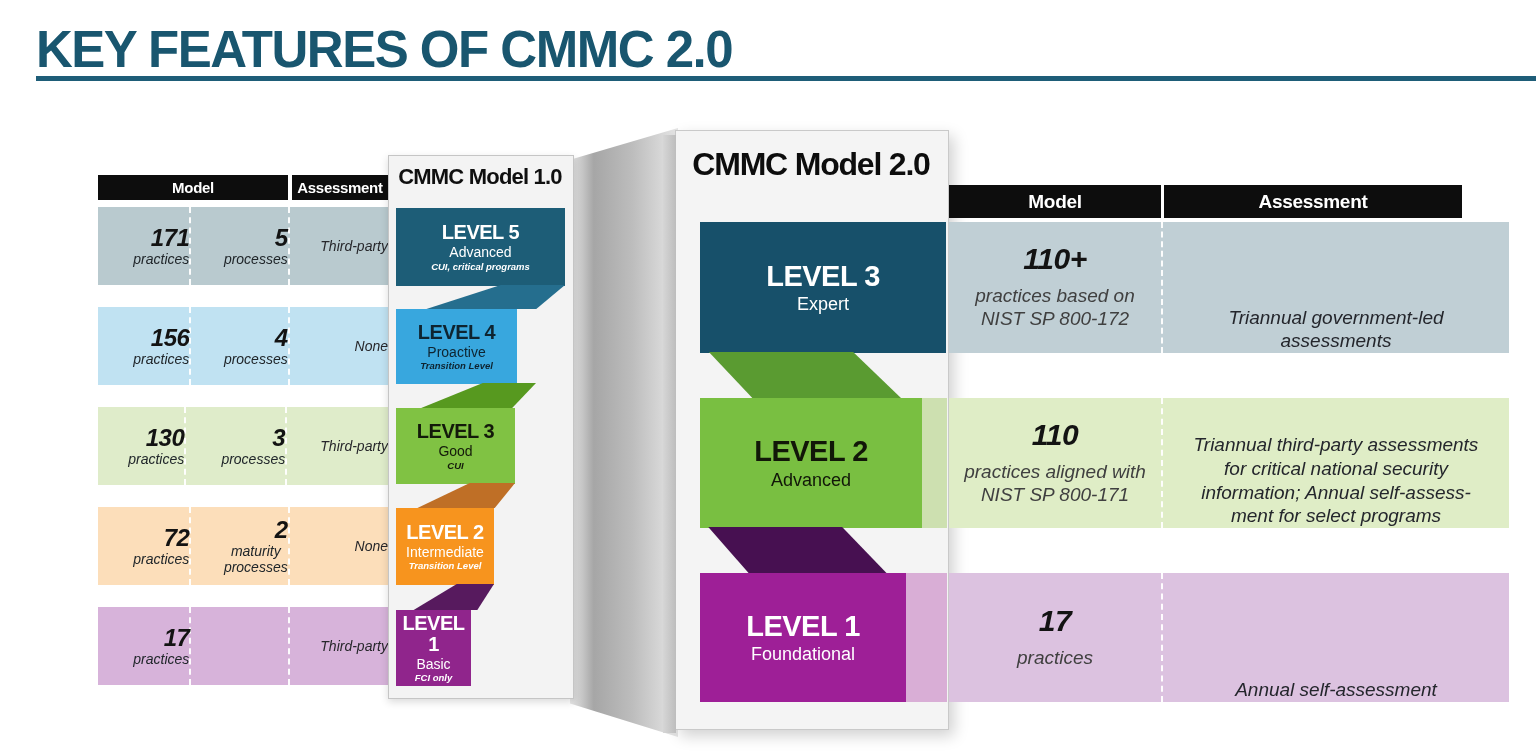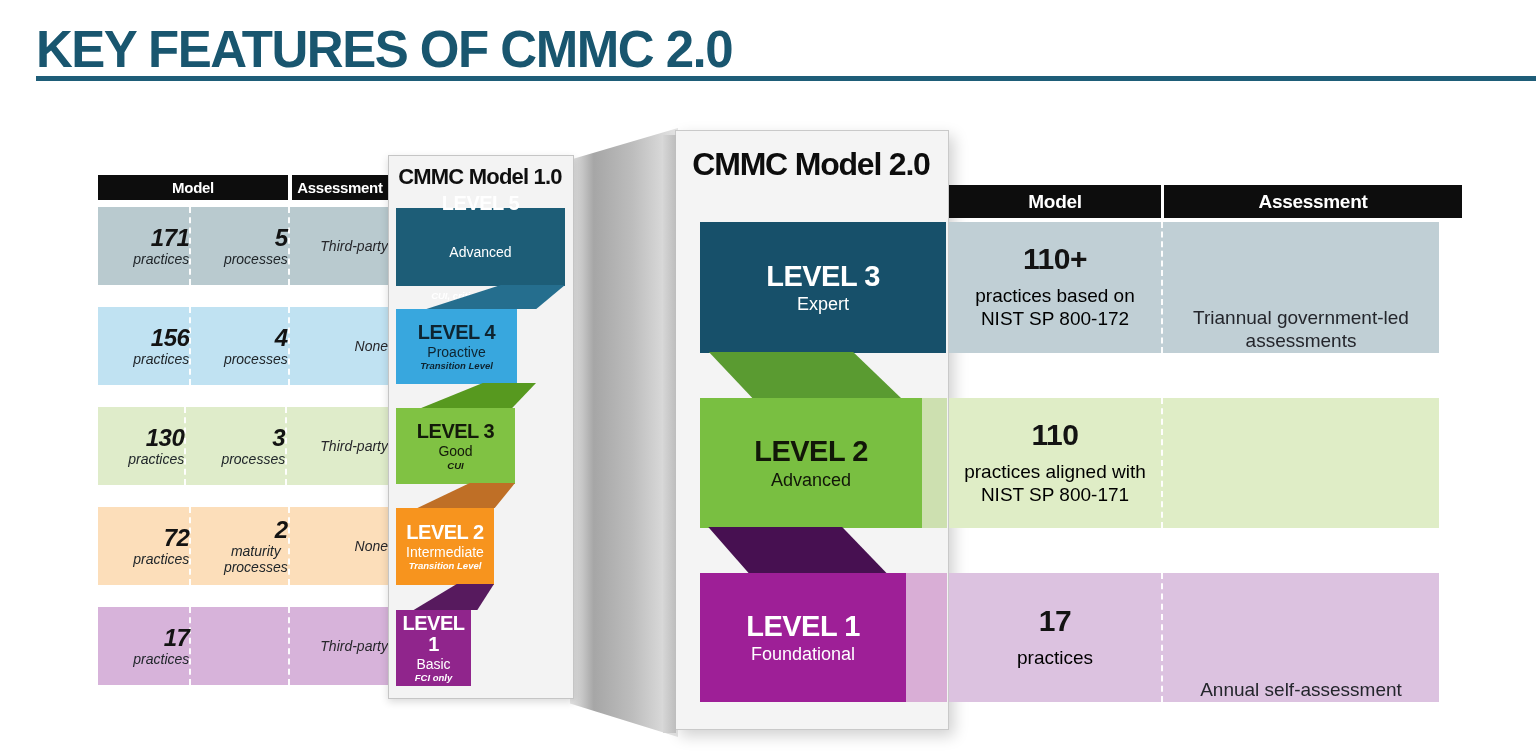--- a/index.html
+++ b/index.html
@@ -37,21 +37,21 @@
   .panel1{position:absolute;left:388px;top:155px;width:184px;height:542px;background:#f3f3f3;
           border:1px solid #c5c5c5;box-shadow:0 3px 8px rgba(0,0,0,.15);}
   .p1-title{position:absolute;left:388px;top:164px;width:184px;text-align:center;font-size:22px;
             font-weight:bold;letter-spacing:-0.8px;color:#0f0f0f;}
   .lvl{position:absolute;display:flex;flex-direction:column;align-items:center;justify-content:center;
        text-align:center;line-height:1.05;}
   .lvl .nm{font-weight:bold;letter-spacing:-0.5px;}
   .lvl .tr{margin-top:2px;}
   .lvl .nt{font-style:italic;font-weight:bold;margin-top:2px;}
   .m1 .nm{font-size:20px;} .m1 .tr{font-size:14px;} .m1 .nt{font-size:9.5px;}
-  .m1l5{left:396px;top:208px;width:169px;height:78px;background:#1d5d77;color:#fff;gap:29px;}
+  .m1l5{left:396px;top:208px;width:169px;height:78px;background:#1d5d77;color:#fff;}
   .m1l4{left:396px;top:309px;width:121px;height:75px;background:#38a7de;color:#0e2430;}
   .m1l3{left:396px;top:408px;width:119px;height:76px;background:#80c243;color:#131a0a;}
   .m1l2{left:396px;top:508px;width:98px;height:77px;background:#f7941e;color:#fff;}
   .m1l1{left:396px;top:610px;width:75px;height:76px;background:#90258c;color:#fff;}
   .rib{position:absolute;}
   .m1rib{clip-path:polygon(62% 0,100% 0,83% 100%,18% 100%);}
   .m1r1{left:396px;top:285px;width:169px;height:24px;background:#256e8e;}
   .m1r2{left:396px;top:383px;width:140px;height:25px;background:#57991f;}
   .m1r3{left:396px;top:483px;width:119px;height:25px;background:#bf6f26;}
   .m1r4{left:396px;top:584px;width:98px;height:26px;background:#571a5e;}
@@ -75,29 +75,29 @@
   .m2rib{clip-path:polygon(4% 0,69% 0,91% 100%,24% 100%);}
   .m2rg{left:700px;top:352px;width:222px;height:47px;background:#5a9b31;}
   .m2rp{left:700px;top:527px;width:206px;height:47px;background:#471051;}
   .ov{position:absolute;}
   .m2ov2{left:922px;top:398px;width:25px;height:130px;background:#cde0b0;}
   .m2ov1{left:906px;top:573px;width:41px;height:129px;background:#d9aed6;}
 
   
   .rhm{left:949px;top:185px;width:212px;height:33px;font-size:19px;}
   .rha{left:1164px;top:185px;width:298px;height:33px;font-size:19px;}
-  .rrow{position:absolute;left:949px;width:490px;display:flex;}
+  .rrow{position:absolute;left:949px;width:560px;display:flex;font-style:italic;}
   .rr1{top:222px;height:131px;background:#c0cfd5;}
   .rr2{top:398px;height:130px;background:#dfedc6;}
   .rr3{top:573px;height:129px;background:#dcc2e0;}
   .rcell{display:flex;flex-direction:column;align-items:center;justify-content:center;text-align:center;}
   .rc1{width:212px;border-right:2px dashed rgba(255,255,255,.95);}
   .rc2{flex:1;justify-content:flex-end;}
   .rnum{font-size:30px;font-weight:bold;letter-spacing:-0.5px;line-height:1;color:#131313;}
-  .rdesc{font-size:19px;color:#000000;line-height:1.2;margin-top:11px;}
+  .rdesc{font-size:19px;color:#404040;line-height:1.2;margin-top:11px;}
   .rass{font-size:19px;color:#24262c;line-height:1.25;padding:0 6px;}
 </style>
 </head>
 <body>
 
 <div class="stage">
 
   <div class="page-title">KEY FEATURES OF CMMC 2.0</div>
   <div class="title-rule"></div>
 
@@ -250,20 +250,26 @@
 assessments</div>
     </div>
   </div>
 
   <div class="rrow rr2">
     <div class="rcell rc1">
       <div class="rnum">110</div>
       <div class="rdesc pre">practices aligned with
 NIST SP 800-171</div>
     </div>
+    <div class="rcell rc2">
+      <div class="rass pre">Triannual third-party assessments
+for critical national security
+information; Annual self-assess-
+ment for select programs</div>
+    </div>
   </div>
 
   <div class="rrow rr3">
     <div class="rcell rc1">
       <div class="rnum">17</div>
       <div class="rdesc pre">practices</div>
     </div>
     <div class="rcell rc2">
       <div class="rass pre">Annual self-assessment</div>
     </div>

